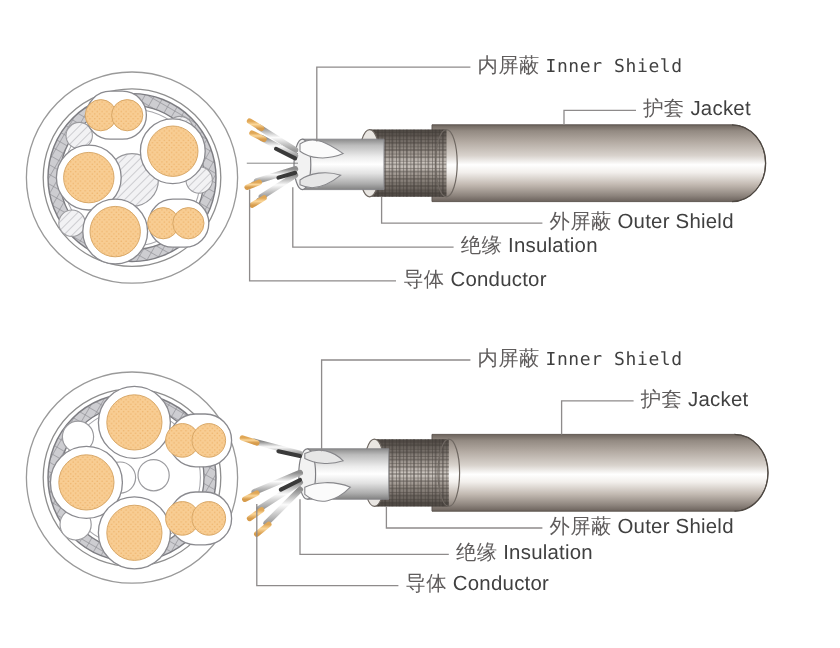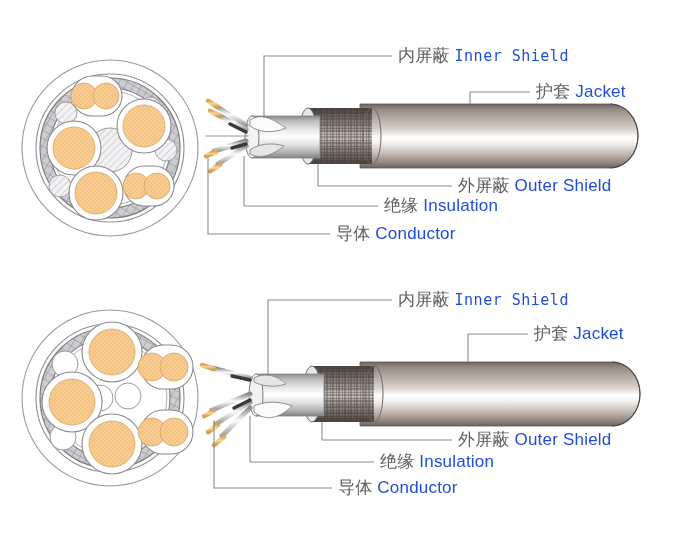--- a/index.html
+++ b/index.html
@@ -39,21 +39,21 @@
     line-height: 1;
   }
   .label .cn {
     font-family: "DejaVu Sans", sans-serif;
     color: #5f5c5c;
     font-size: 17px;
     text-align: center;
   }
   .label .en {
     font-family: "Liberation Sans", sans-serif;
-    color: #1d4ed8;
+    color: #404040;
     font-size: 17px;
     margin-top: 16px;
   }
   .label.serif-en .en {
     font-family: "DejaVu Sans Mono", monospace;
     font-size: 15px;
     letter-spacing: 0.5px;
   }
 </style>
 </head>

